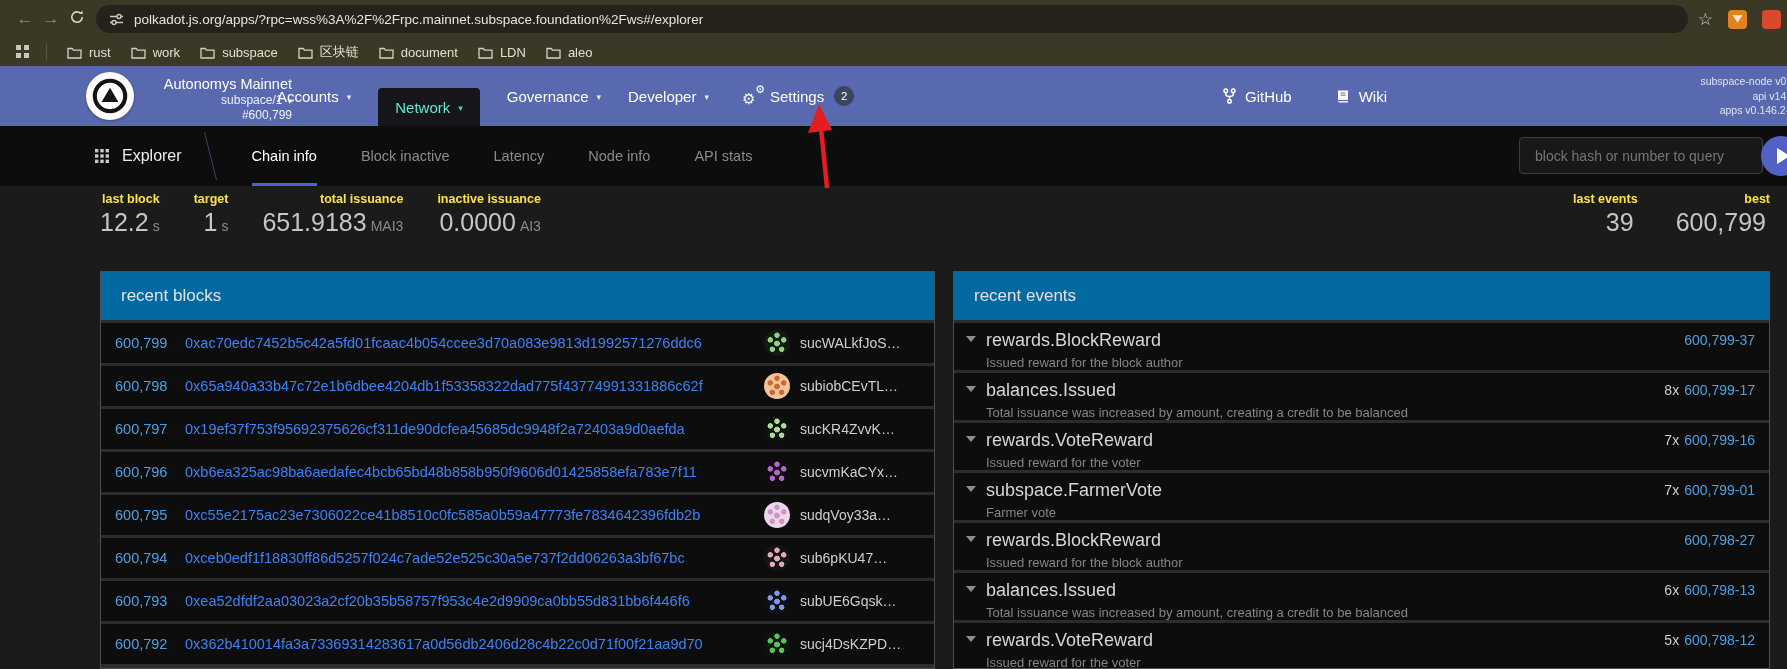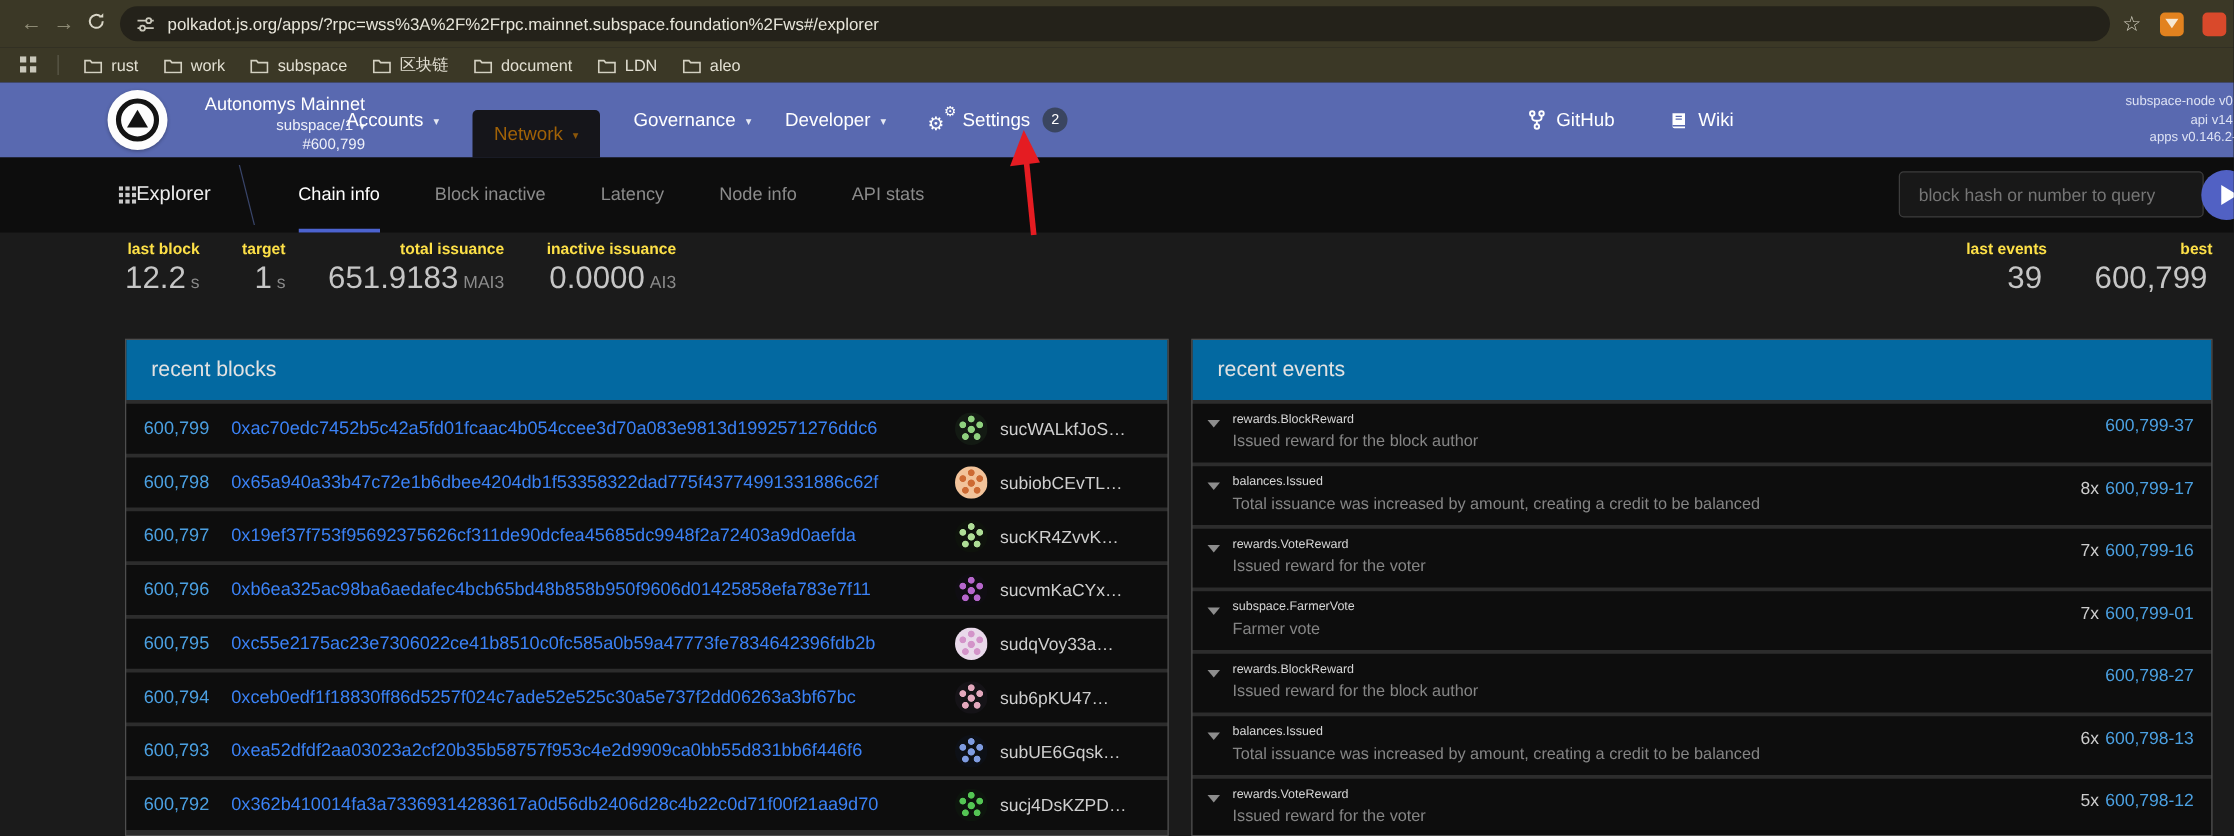--- a/index.html
+++ b/index.html
@@ -27,32 +27,32 @@
   
   .app-header { height:60px; background:#5969b0; position:relative; color:#fff; }
   .logo { position:absolute; left:86px; top:6px; width:48px; height:48px; background:#fdfdfd; border-radius:50%; display:flex; align-items:center; justify-content:center; box-shadow:0 1px 3px rgba(0,0,0,.3); }
   .brand { position:absolute; left:138px; top:9px; width:154px; text-align:right; line-height:1.25; }
   .brand-name { font-size:14.5px; color:#fff; }
   .brand-sub, .brand-best { font-size:12px; color:#eef0f9; }
   .brand-sub .caret { font-size:9px; margin-left:5px; }
   .main-nav { position:absolute; left:277px; top:0; height:60px; display:flex; align-items:center; }
   .nav-item { display:flex; align-items:center; gap:8px; font-size:15px; margin-right:27px; height:60px; color:#fff; }
   .nav-item .caret { font-size:9px; opacity:.85; padding-top:2px; }
-  .nav-item.active { align-self:flex-end; height:38px; background:#15151a; border-radius:4px 4px 0 0; padding:0 17px; color:#a16207; }
+  .nav-item.active { align-self:flex-end; height:38px; background:#15151a; border-radius:4px 4px 0 0; padding:0 17px; color:#5eead4; }
   .settings-item { display:flex; align-items:center; font-size:15px; height:60px; }
   .gears { position:relative; width:21px; height:19px; margin-right:7px; }
   .gear-big { position:absolute; left:0; bottom:-2px; font-size:15px; }
   .gear-small { position:absolute; right:-2px; top:-4px; font-size:11px; }
   .badge { width:20px; height:20px; border-radius:50%; background:#3a4560; color:#fff; font-size:11.5px; display:flex; align-items:center; justify-content:center; margin-left:10px; }
   .header-links { position:absolute; right:400px; top:0; height:60px; display:flex; align-items:center; gap:44px; font-size:15px; }
   .hlink { display:flex; align-items:center; gap:9px; }
   .versions { position:absolute; right:-8px; top:8px; text-align:right; font-size:10.5px; line-height:1.4; color:#dde2f4; }
   
   .tabbar { height:60px; background:#0d0d0d; position:relative; display:flex; align-items:stretch; }
-  .section-tab { display:flex; align-items:center; padding-left:95px; color:#ededed; font-size:16px;justify-content:flex-end; }
+  .section-tab { display:flex; align-items:center; gap:13px; padding-left:95px; color:#ededed; font-size:16px;justify-content:flex-end; }
   .divider { width:26px; position:relative; margin-left:16px; }
   .divider::after { content:''; position:absolute; left:12px; top:6px; bottom:6px; width:1px; background:#39456a; transform:skewX(14deg); }
   .tabs { display:flex; margin-left:28px; }
   .tab { display:flex; align-items:center; margin-right:44px; color:#8b8b8b; font-size:14.5px; border-bottom:3px solid transparent; padding-top:3px; cursor:default; }
   .tab.active { color:#ffffff; border-bottom-color:#4c63cf; }
   .query-box { position:absolute; right:24px; top:11px; width:244px; height:37px; background:#181818; border:1px solid #3d3d3d; border-radius:4px; display:flex; align-items:center; padding:0 13px; }
   .query-box input { background:transparent; border:none; outline:none; color:#9c9c9c; font-size:14px; width:100%; font-family:"Liberation Sans", sans-serif; }
   .play-btn { position:absolute; right:-14px; top:10px; width:40px; height:40px; border-radius:50%; background:#5161c4; display:flex; align-items:center; justify-content:center; }
   .play-tri { width:0; height:0; border-top:8px solid transparent; border-bottom:8px solid transparent; border-left:13px solid #fff; margin-left:4px; }
   
@@ -76,21 +76,21 @@
       radial-gradient(circle at 50% 20%, currentColor 2.4px, transparent 3px),
       radial-gradient(circle at 24% 38%, currentColor 2.4px, transparent 3px),
       radial-gradient(circle at 76% 38%, currentColor 2.4px, transparent 3px),
       radial-gradient(circle at 32% 74%, currentColor 2.4px, transparent 3px),
       radial-gradient(circle at 68% 74%, currentColor 2.4px, transparent 3px),
       radial-gradient(circle at 50% 52%, currentColor 2.6px, transparent 3.2px);
   }
   .block-author { width:120px; color:#cfcfcf; font-size:14px; white-space:nowrap; overflow:hidden; }
   .event-row { background:#0d0d0d; min-height:47px; display:flex; padding:7px 14px 8px 12px; }
   .ev-caret { width:0; height:0; border-left:5px solid transparent; border-right:5px solid transparent; border-top:6px solid #8d8d8d; margin:6px 10px 0 0; flex:none; }
-  .ev-name { font-size:10px; color:#d6d6d6; }
+  .ev-name { font-size:18px; color:#d6d6d6; }
   .ev-desc { font-size:13px; color:#858585; margin-top:4px; }
   .ev-link { margin-left:auto; font-size:14px; padding-top:2px; white-space:nowrap; }
   .ev-count { color:#cdcdcd; margin-right:5px; }
   .ev-id { color:#4ba0e1;margin-top:40px; }
   
   .annot-arrow { position:absolute; left:795px; top:100px; z-index:50; pointer-events:none; }
 </style>
 </head>
 <body>
 

